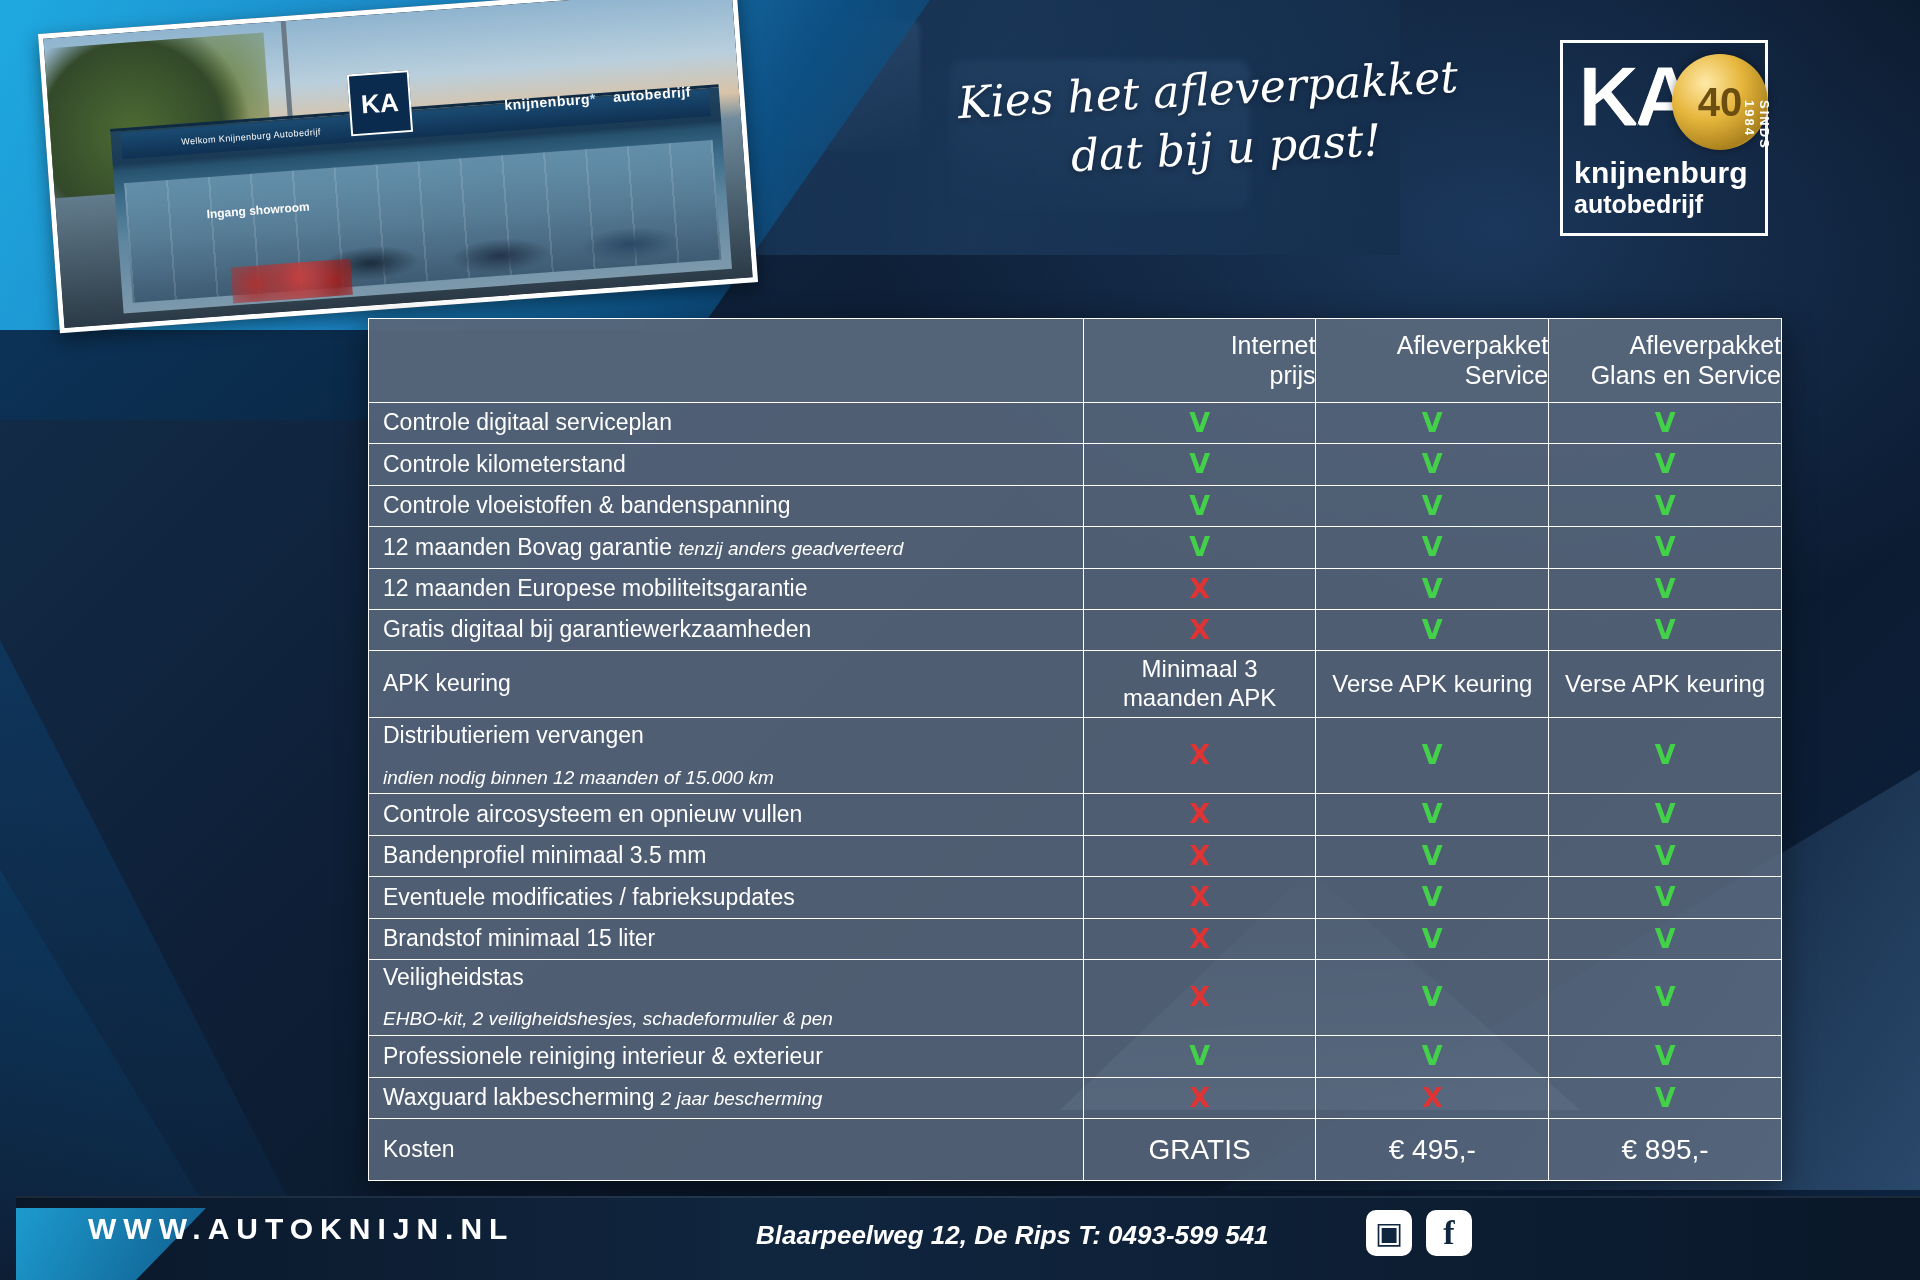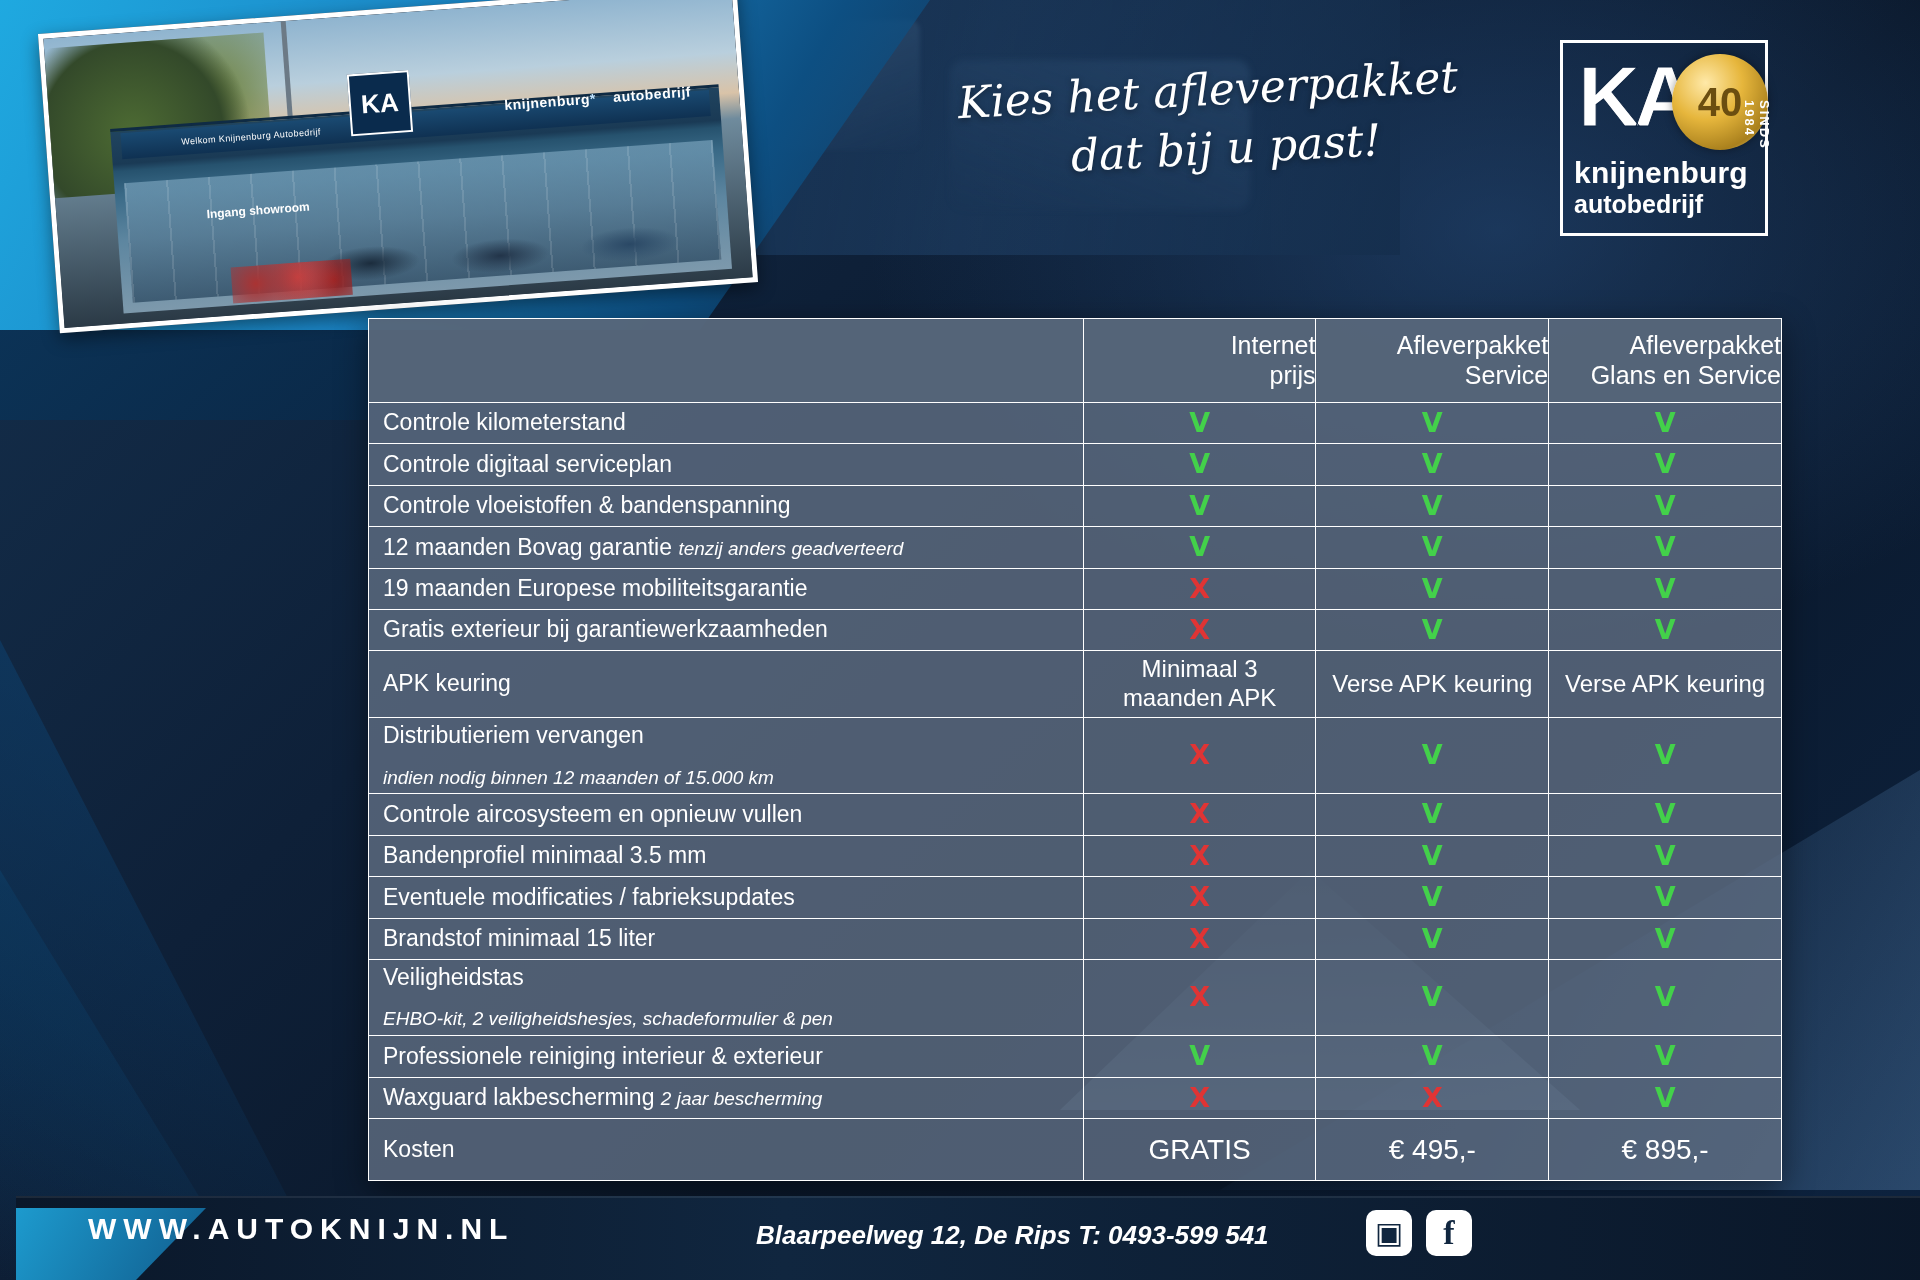--- a/index.html
+++ b/index.html
@@ -308,51 +308,51 @@
           <div>Service</div>
         </th>
         <th>
           <div>Afleverpakket</div>
           <div>Glans en Service</div>
         </th>
       </tr>
     </thead>
     <tbody id="tbody">
         <tr class="row">
+          <td class="feat"><span>Controle digitaal serviceplan</span></td>
+          <td class="cell"><span class="mark-v">V</span></td>
+          <td class="cell"><span class="mark-v">V</span></td>
+          <td class="cell"><span class="mark-v">V</span></td>
+        </tr>
+        <tr class="row">
           <td class="feat"><span>Controle kilometerstand</span></td>
           <td class="cell"><span class="mark-v">V</span></td>
           <td class="cell"><span class="mark-v">V</span></td>
           <td class="cell"><span class="mark-v">V</span></td>
         </tr>
         <tr class="row">
-          <td class="feat"><span>Controle digitaal serviceplan</span></td>
-          <td class="cell"><span class="mark-v">V</span></td>
-          <td class="cell"><span class="mark-v">V</span></td>
-          <td class="cell"><span class="mark-v">V</span></td>
-        </tr>
-        <tr class="row">
           <td class="feat"><span>Controle vloeistoffen &amp; bandenspanning</span></td>
           <td class="cell"><span class="mark-v">V</span></td>
           <td class="cell"><span class="mark-v">V</span></td>
           <td class="cell"><span class="mark-v">V</span></td>
         </tr>
         <tr class="row">
           <td class="feat"><span>12 maanden Bovag garantie</span> <span class="note">tenzij anders geadverteerd</span></td>
           <td class="cell"><span class="mark-v">V</span></td>
           <td class="cell"><span class="mark-v">V</span></td>
           <td class="cell"><span class="mark-v">V</span></td>
         </tr>
         <tr class="row">
-          <td class="feat"><span>19 maanden Europese mobiliteitsgarantie</span></td>
-          <td class="cell"><span class="mark-x">X</span></td>
-          <td class="cell"><span class="mark-v">V</span></td>
-          <td class="cell"><span class="mark-v">V</span></td>
-        </tr>
-        <tr class="row">
-          <td class="feat"><span>Gratis exterieur bij garantiewerkzaamheden</span></td>
+          <td class="feat"><span>12 maanden Europese mobiliteitsgarantie</span></td>
+          <td class="cell"><span class="mark-x">X</span></td>
+          <td class="cell"><span class="mark-v">V</span></td>
+          <td class="cell"><span class="mark-v">V</span></td>
+        </tr>
+        <tr class="row">
+          <td class="feat"><span>Gratis digitaal bij garantiewerkzaamheden</span></td>
           <td class="cell"><span class="mark-x">X</span></td>
           <td class="cell"><span class="mark-v">V</span></td>
           <td class="cell"><span class="mark-v">V</span></td>
         </tr>
         <tr class="row tall">
           <td class="feat"><span>APK keuring</span></td>
           <td class="cell"><span>Minimaal 3 maanden APK</span></td>
           <td class="cell"><span>Verse APK keuring</span></td>
           <td class="cell"><span>Verse APK keuring</span></td>
         </tr>

